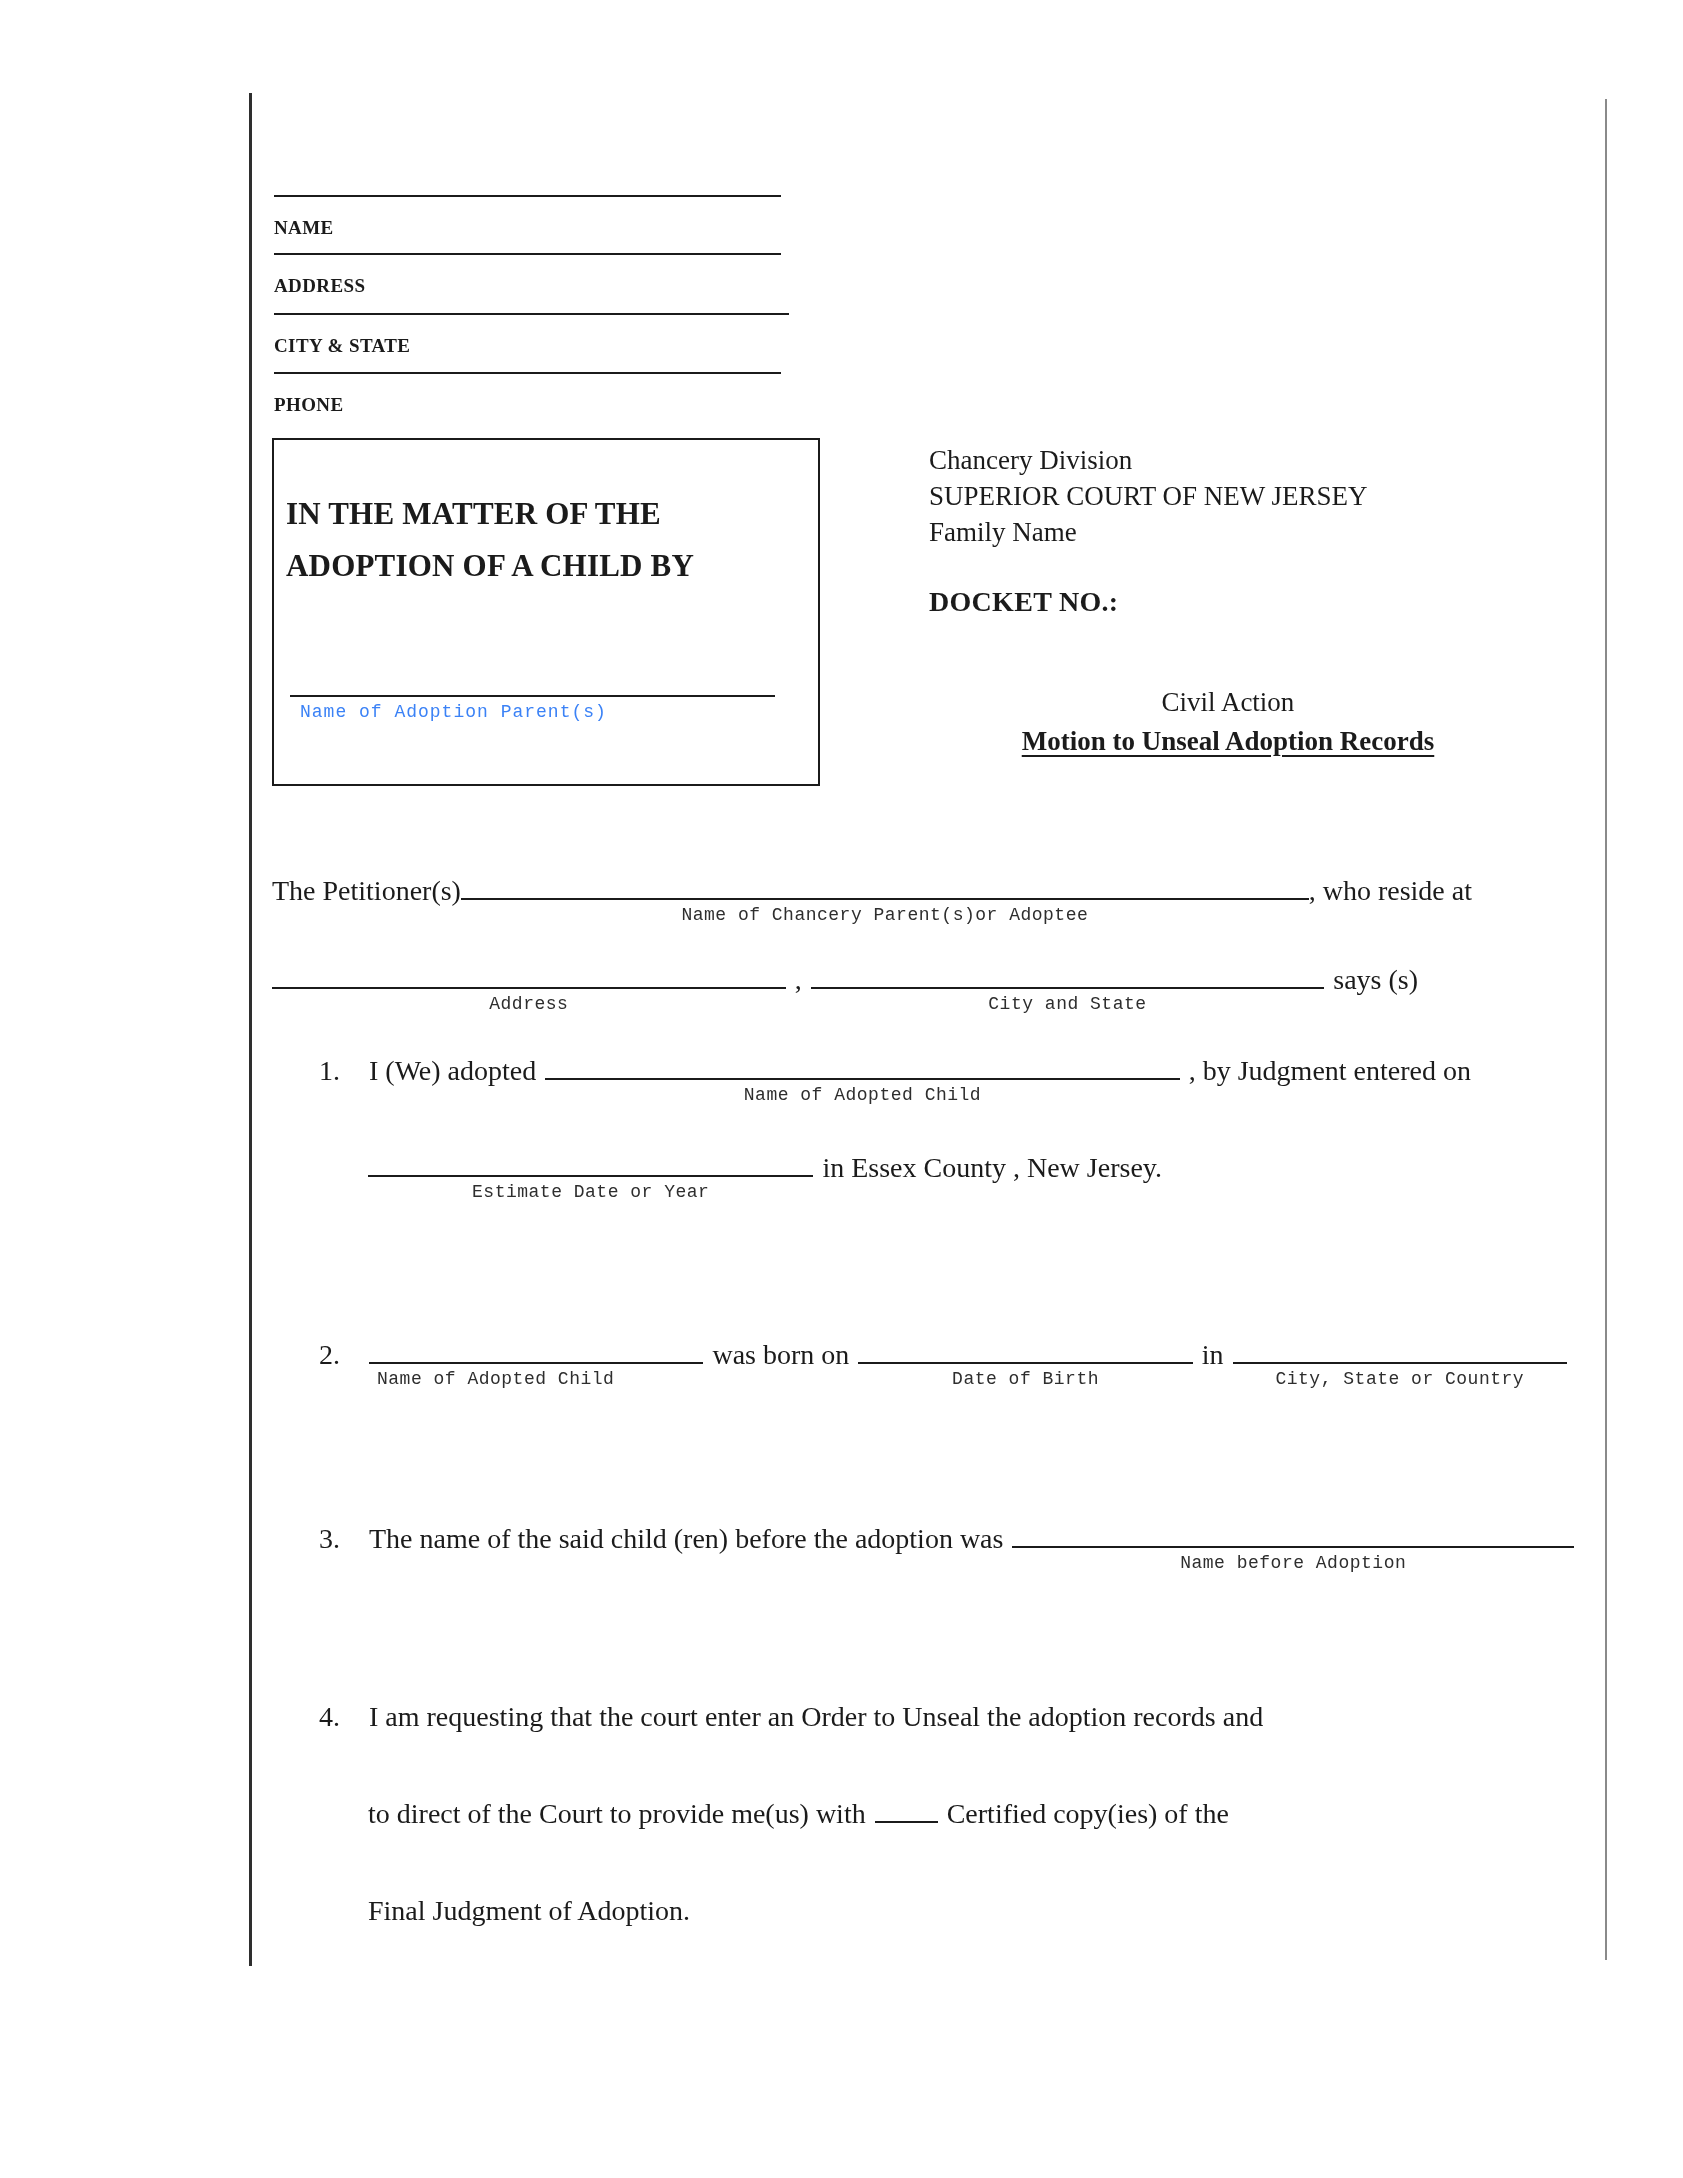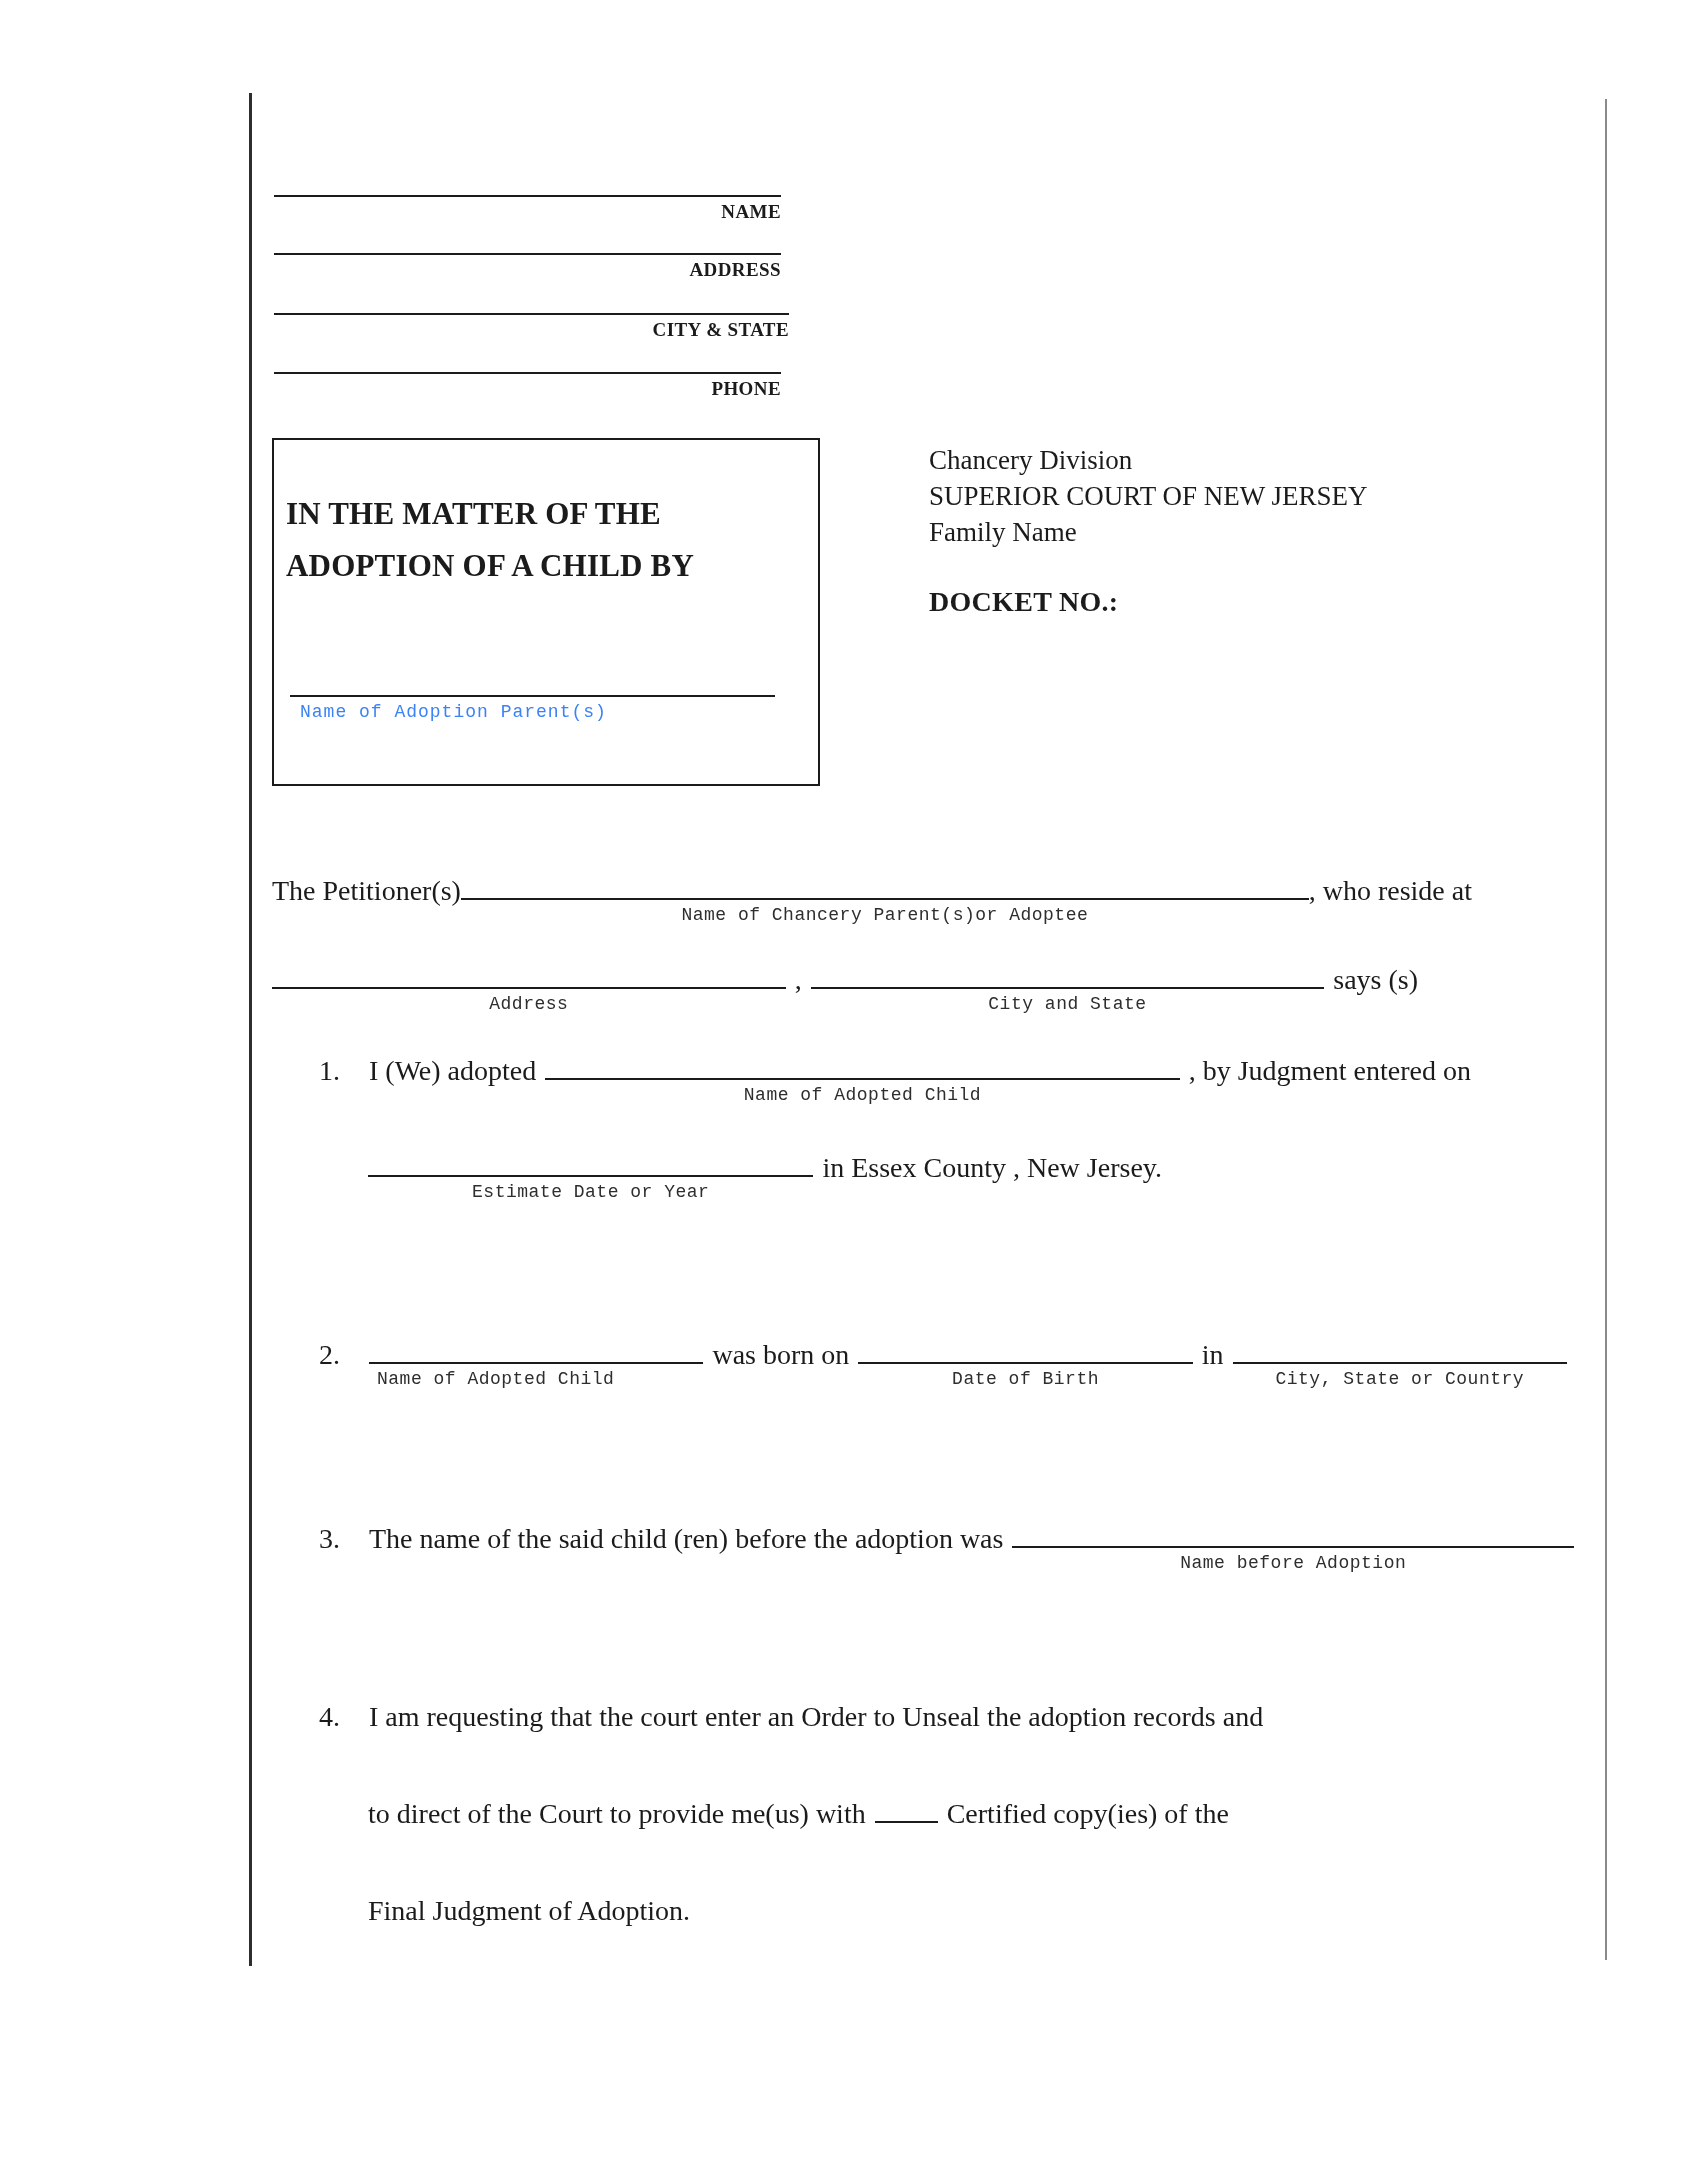--- a/index.html
+++ b/index.html
@@ -18,22 +18,21 @@
   
   .vrule { position:absolute; }
   .vrule-left  { left:249px; top:93px;  width:3px; height:1873px; background:#2e2e2e; }
   .vrule-right { left:1605px; top:99px; width:2px; height:1861px; background:#8a8a8a; }
 
   
   .hfield {
     position:absolute;
     width:507px;
     border-top:2px solid #1b1b1b;
-    padding-top:4px;
-    text-align:right;
+    padding-top:20px;
   }
   .hlabel { font-size:19px; font-weight:bold; letter-spacing:0.4px; }
 
   
   .case-box {
     position:absolute;
     left:272px; top:438px;
     width:548px; height:348px;
     border:2px solid #1b1b1b;
   }
@@ -119,20 +118,24 @@
       <span class="caption-static">Name of Adoption Parent(s)</span>
     </div>
   </div>
 
   <div class="court-lines">
     <div>Chancery Division</div>
     <div>SUPERIOR COURT OF NEW JERSEY</div>
     <div>Family Name</div>
   </div>
   <div class="docket">DOCKET NO.:</div>
+  <div class="action-block">
+    <div>Civil Action</div>
+    <div class="motion-title">Motion to Unseal Adoption Records</div>
+  </div>
 
   <div class="row" style="left:272px; top:873px; width:1200px;">
     <span>The Petitioner(s)</span><span class="blank grow"><span class="caption cap-center">Name of Chancery Parent(s)or Adoptee</span></span><span>, who reside at</span>
   </div>
 
   <div class="row" style="left:272px; top:962px; width:1146px;">
     <span class="blank grow"><span class="caption cap-center">Address</span></span><span class="mx">,</span><span class="blank grow"><span class="caption cap-center">City and State</span></span><span class="ml">says (s)</span>
   </div>
 
   <div class="row" style="left:319px; top:1053px; width:1152px;">

